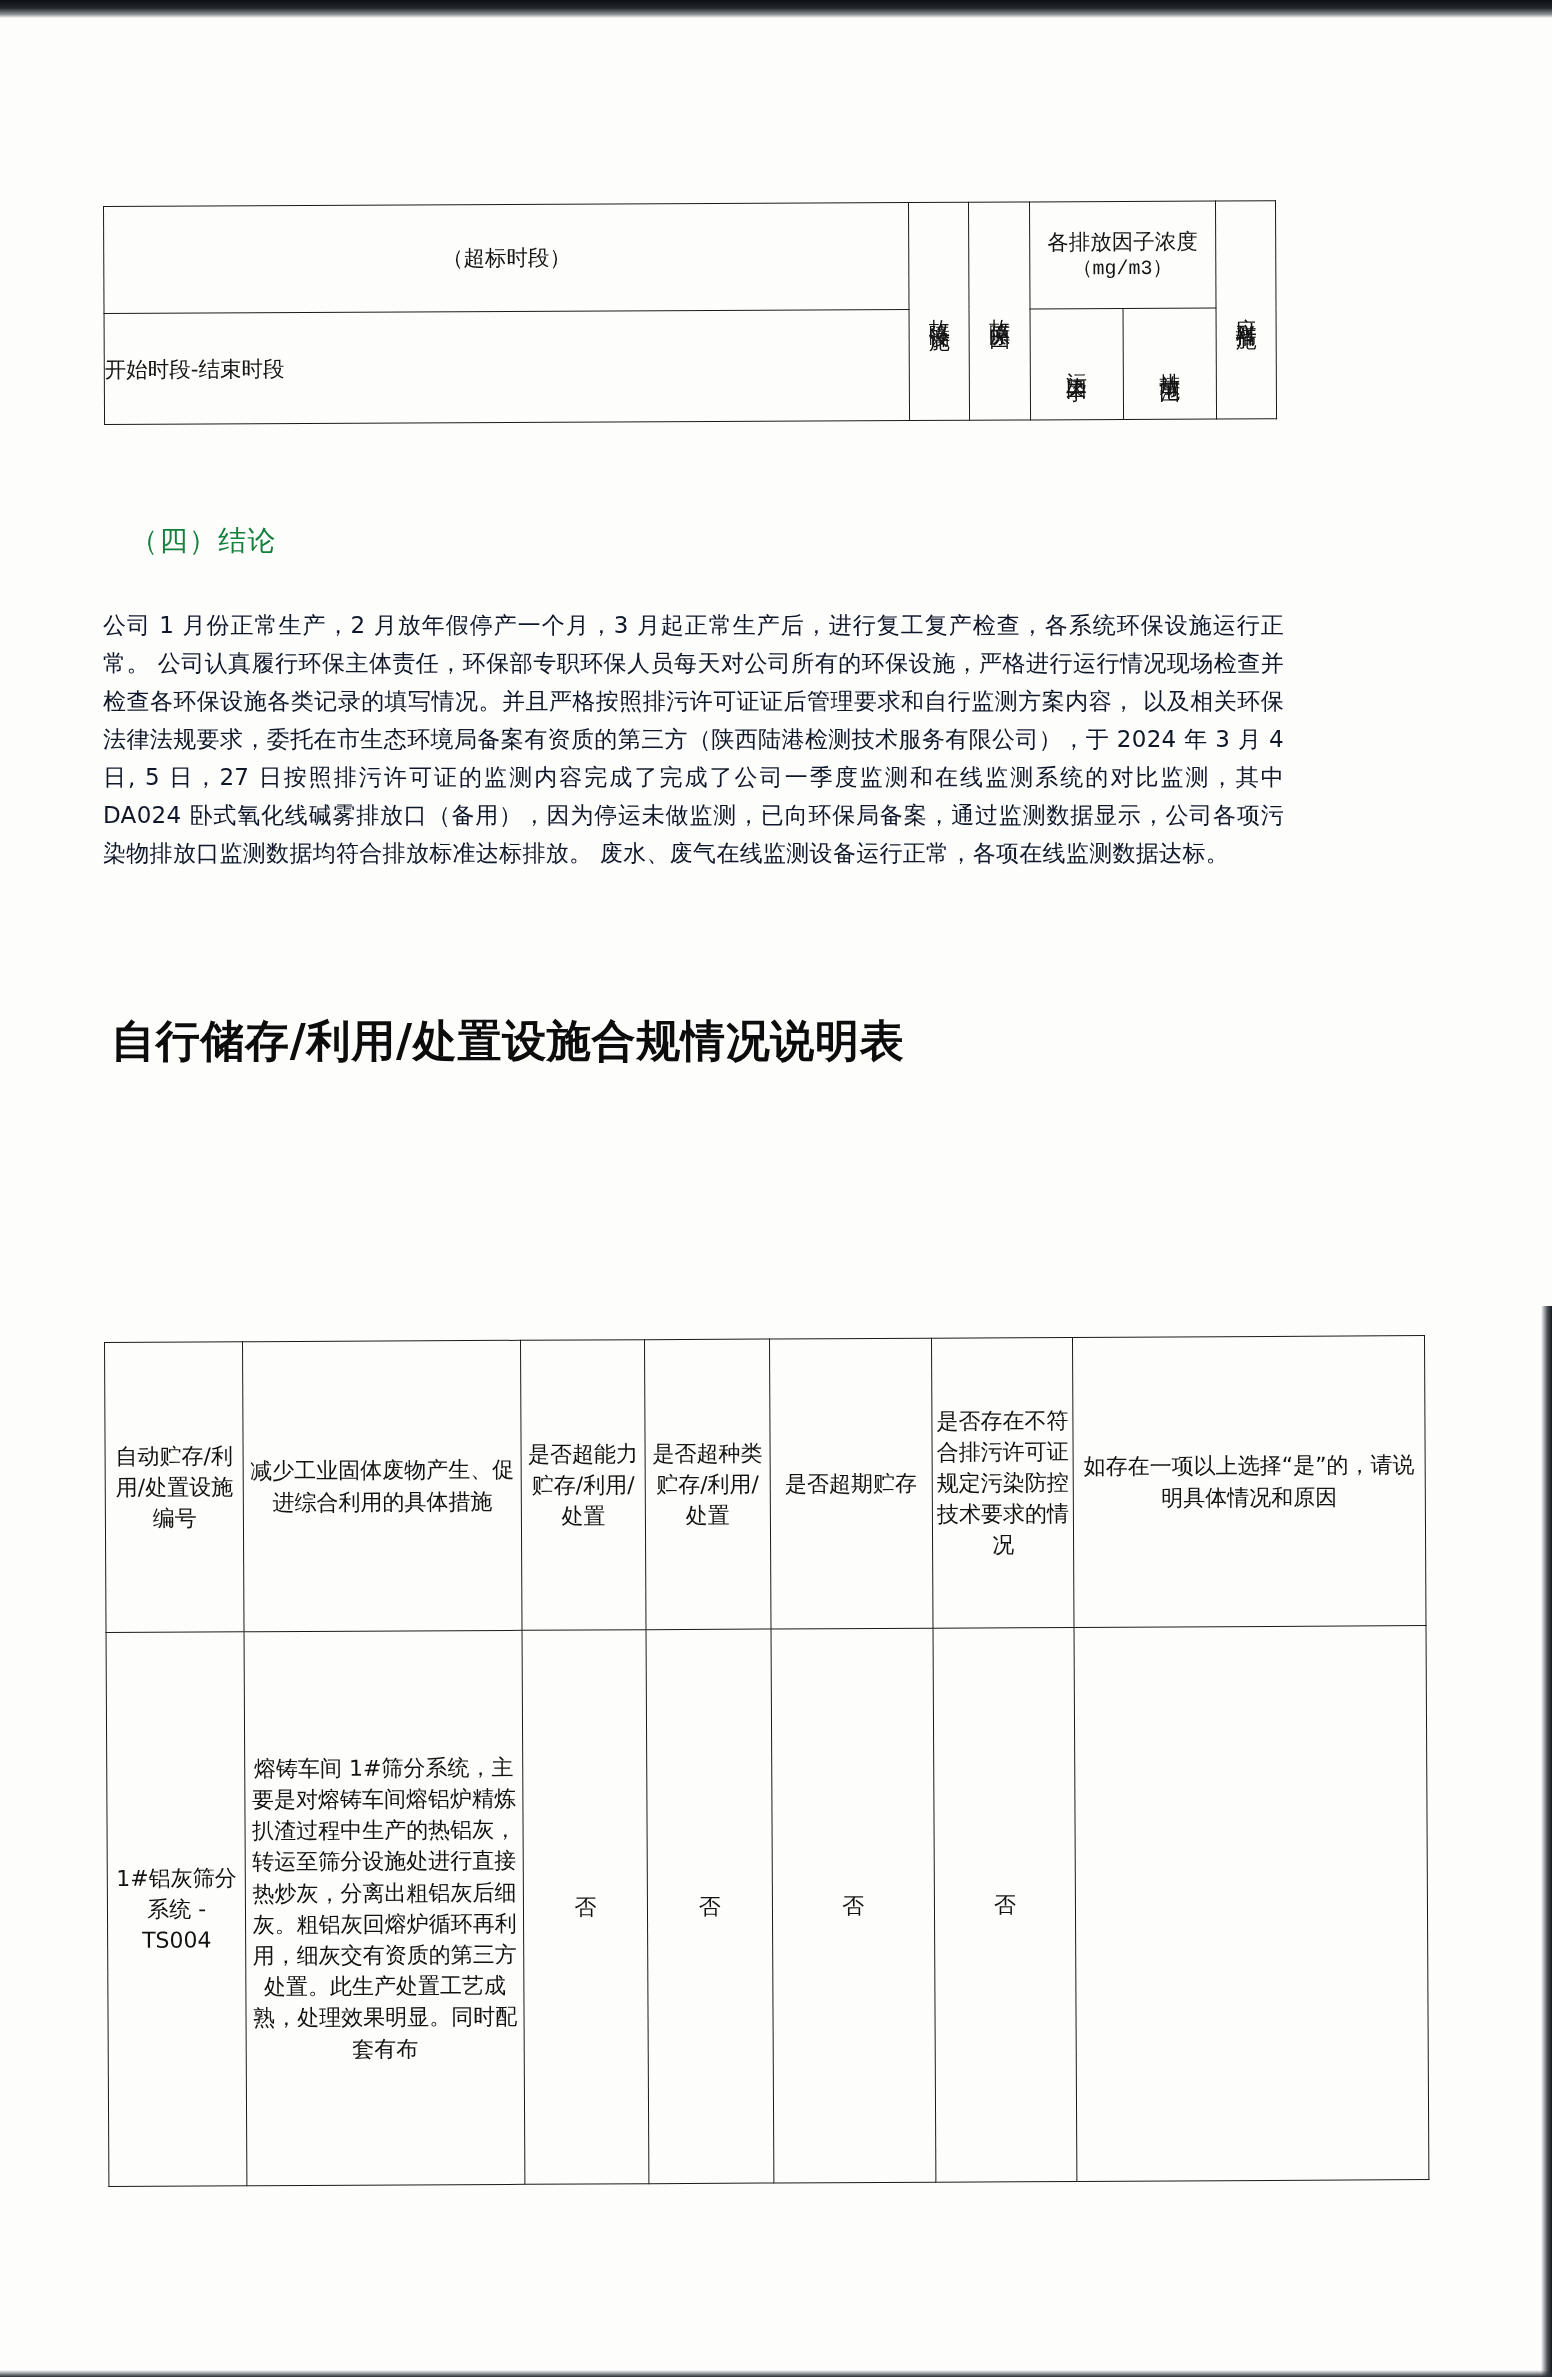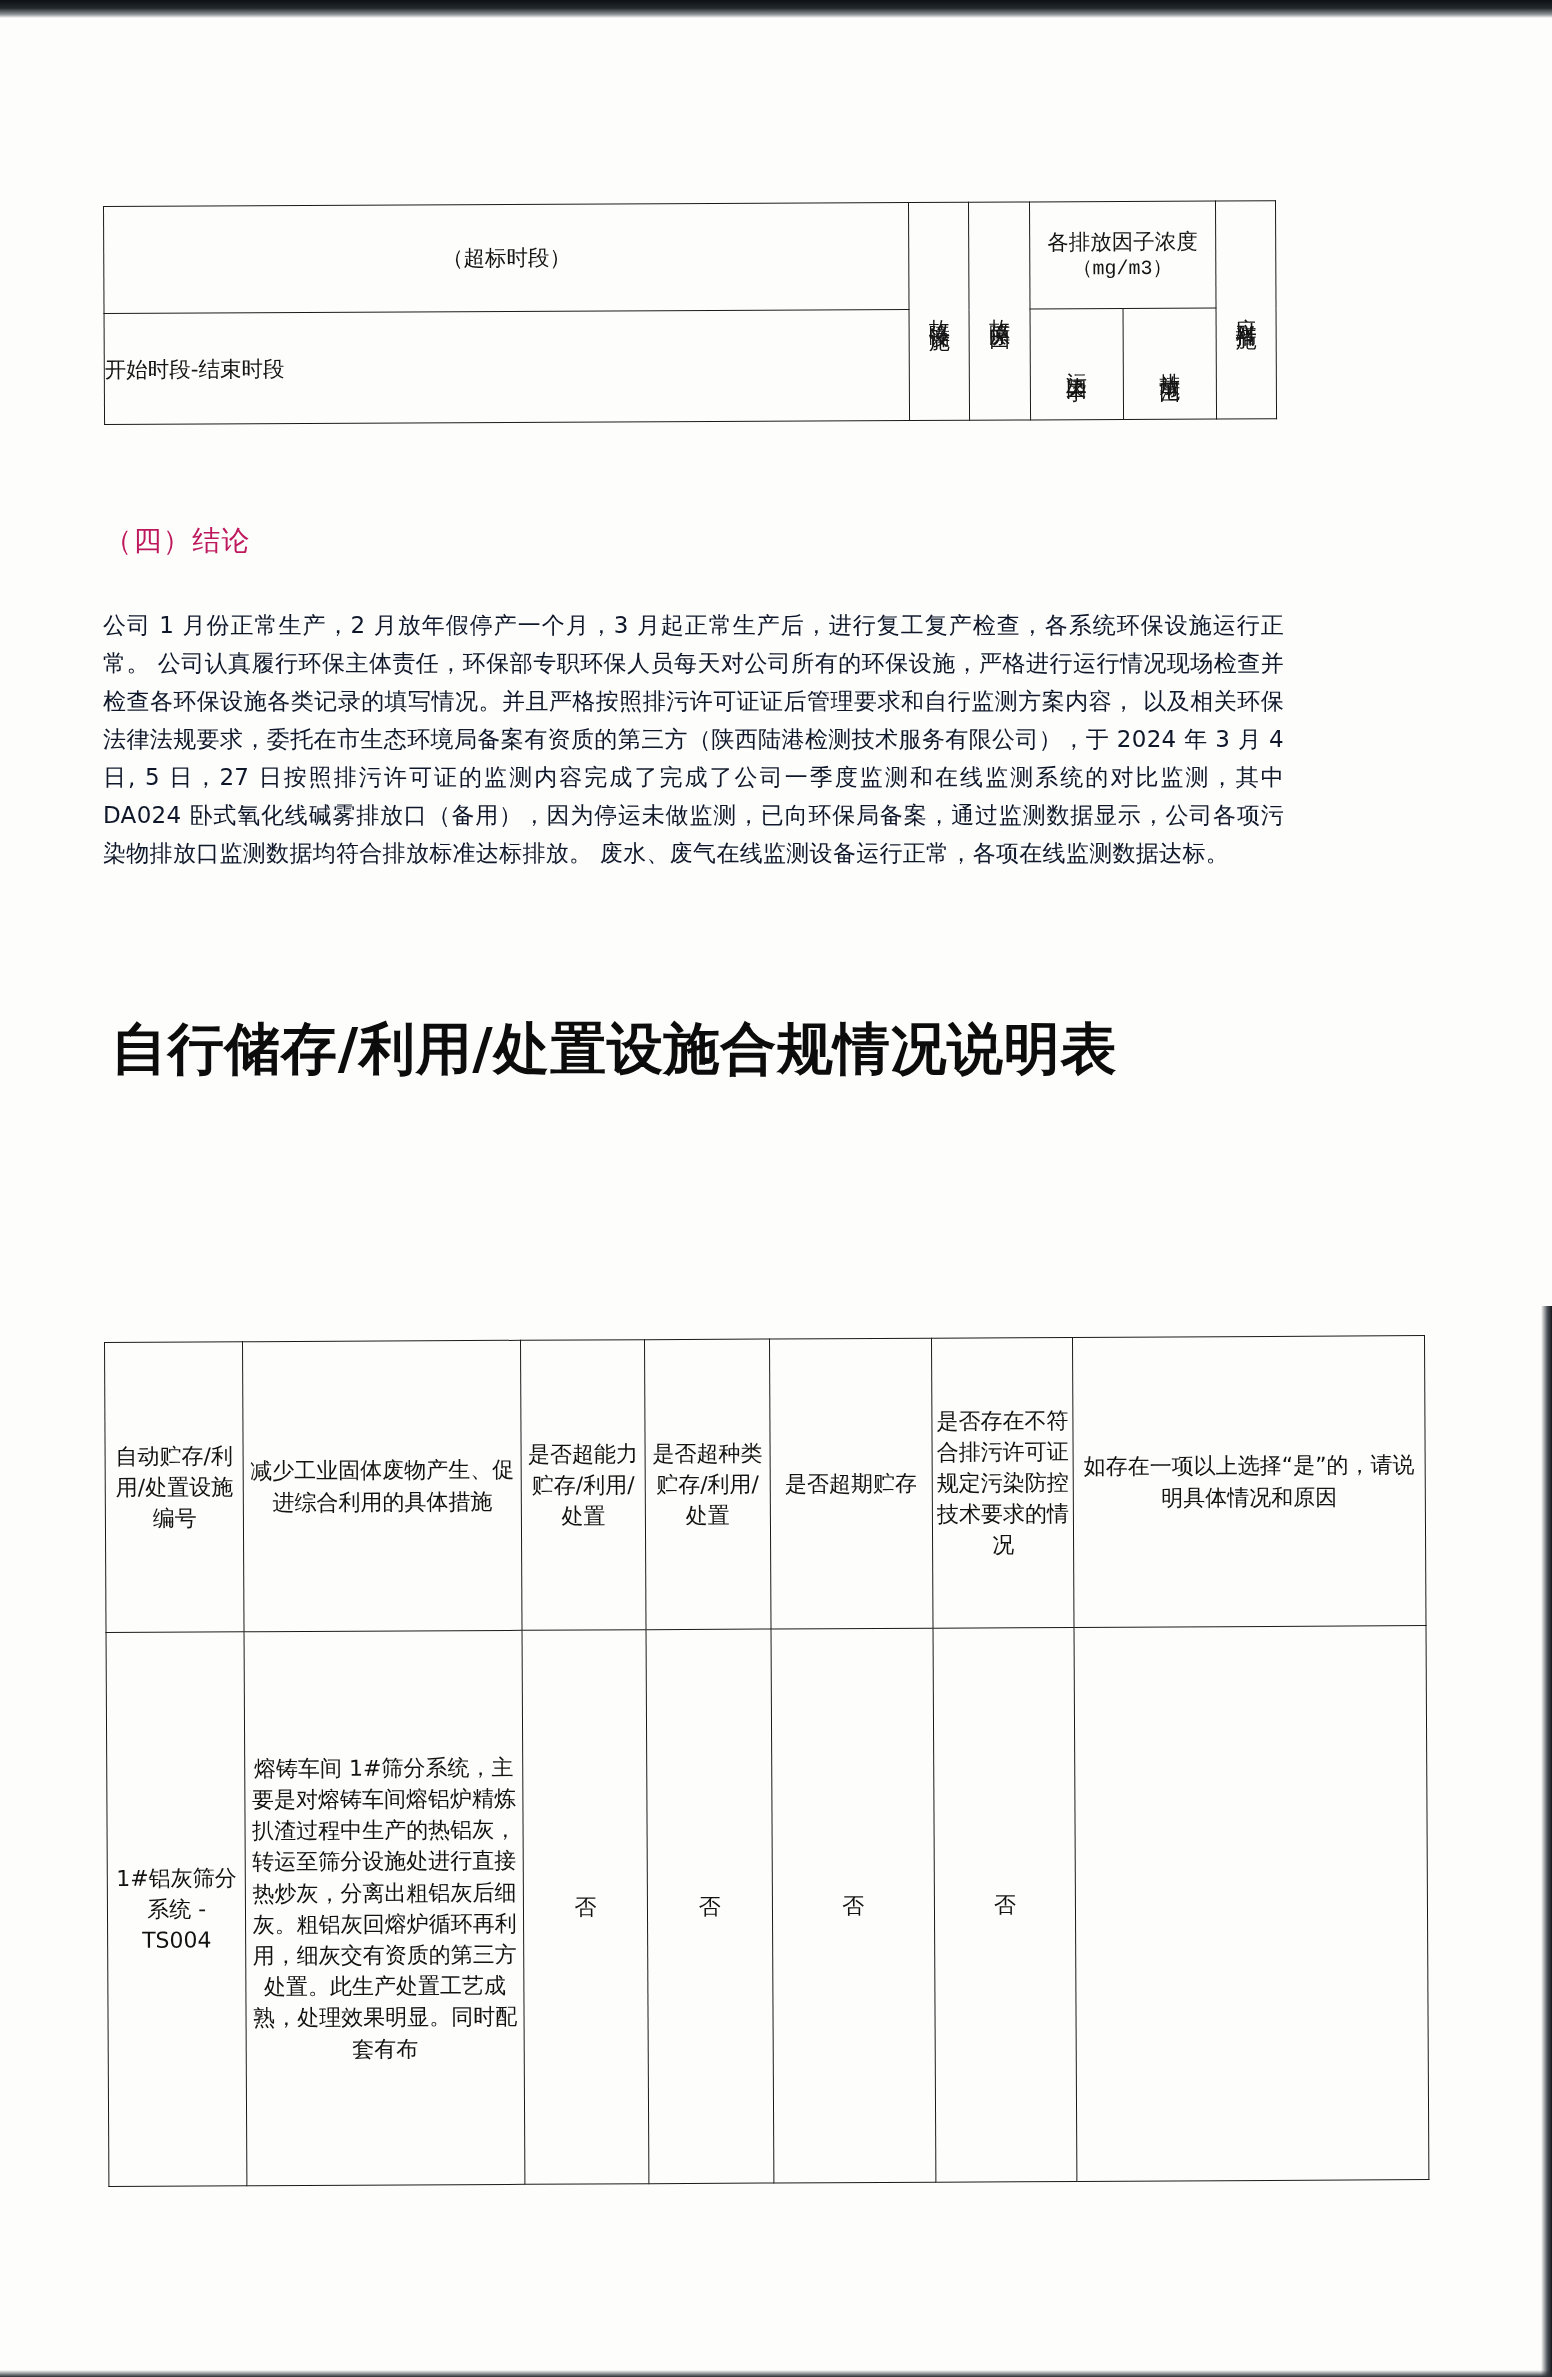--- a/index.html
+++ b/index.html
@@ -93,39 +93,40 @@
     padding-left: 15.3px;
   }
   .mixed-unit {
     font-family: Liberation Mono, monospace;
   }
 
   
   .sec-heading {
     position: absolute;
     font-size: 28px;
-    color: #be185d;
+    color: #15803d;
     letter-spacing: 1.4px;
+    margin-left: 26px;
   }
   .para {
     position: absolute;
     left: 103px;
     top: 606px;
     width: 1181px;
     font-size: 23px;
     line-height: 38px;
     color: #0f172a;
     text-align: justify;
     letter-spacing: 0.3px;
   }
   .h1-title {
     position: absolute;
     left: 111px;
     top: 1012px;
-    font-size: 56px;
+    font-size: 44px;
     font-weight: 700;
     color: #0c0c0c;
     letter-spacing: 0.7px;
     font-family: "DejaVu Serif", "Liberation Serif", serif;
   }
   .h2-title {
     position: absolute;
     left: 104px;
     top: 1126px;
     font-size: 28px;

